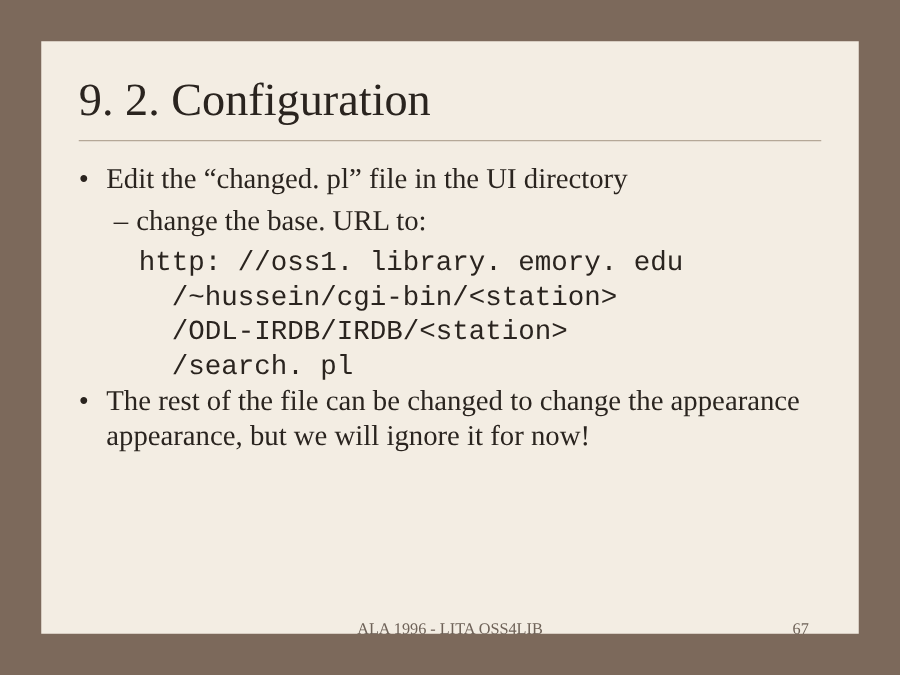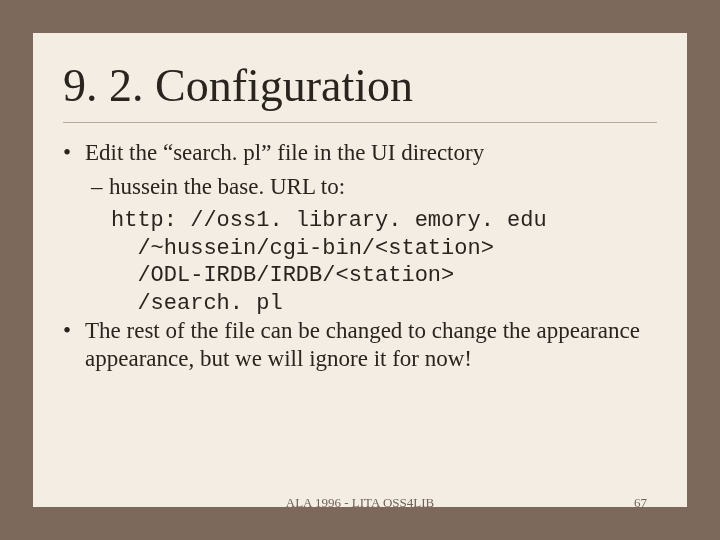--- a/index.html
+++ b/index.html
@@ -21,21 +21,21 @@
     left: 33px;
     top: 33px;
     right: 33px;
     bottom: 33px;
     background: #f3ede3;
     box-sizing: border-box;
     padding: 18px 30px 18px 30px;
   }
   .title {
     font-family: "Times New Roman", Times, serif;
-    font-size: 46px;
+    font-size: 37px;
     color: #2a241f;
     margin: 8px 0 10px 0;
     font-weight: normal;
   }
   .rule {
     border: none;
     border-top: 1px solid #b5a898;
     margin: 0 0 16px 0;
   }
   .body {
@@ -103,26 +103,26 @@
 <div class="slide">
   <div class="panel">
 
     <div class="title">9. 2. Configuration</div>
     <hr class="rule">
 
     <div class="body">
 
       <div class="bullet">
         <div class="dot">•</div>
-        <div class="text">Edit the “search. pl” file in the UI directory</div>
+        <div class="text">Edit the “changed. pl” file in the UI directory</div>
       </div>
 
       <div class="sub">
         <div class="dash">–</div>
-        <div class="text">hussein the base. URL to:</div>
+        <div class="text">change the base. URL to:</div>
       </div>
 
       <div class="code">http: //oss1. library. emory. edu
   /~hussein/cgi-bin/&lt;station&gt;
   /ODL-IRDB/IRDB/&lt;station&gt;
   /search. pl</div>
 
       <div class="bullet">
         <div class="dot">•</div>
         <div class="text">The rest of the file can be changed to change the appearance appearance, but we will ignore it for now!</div>

